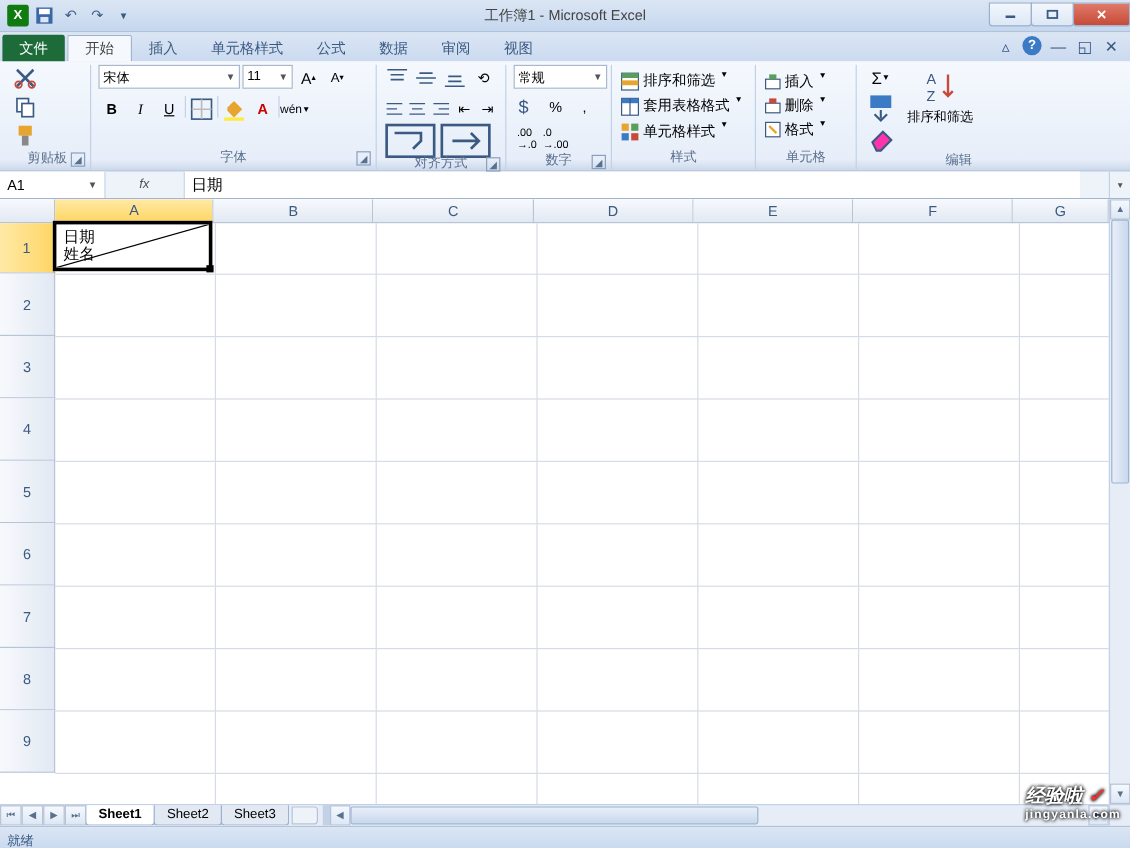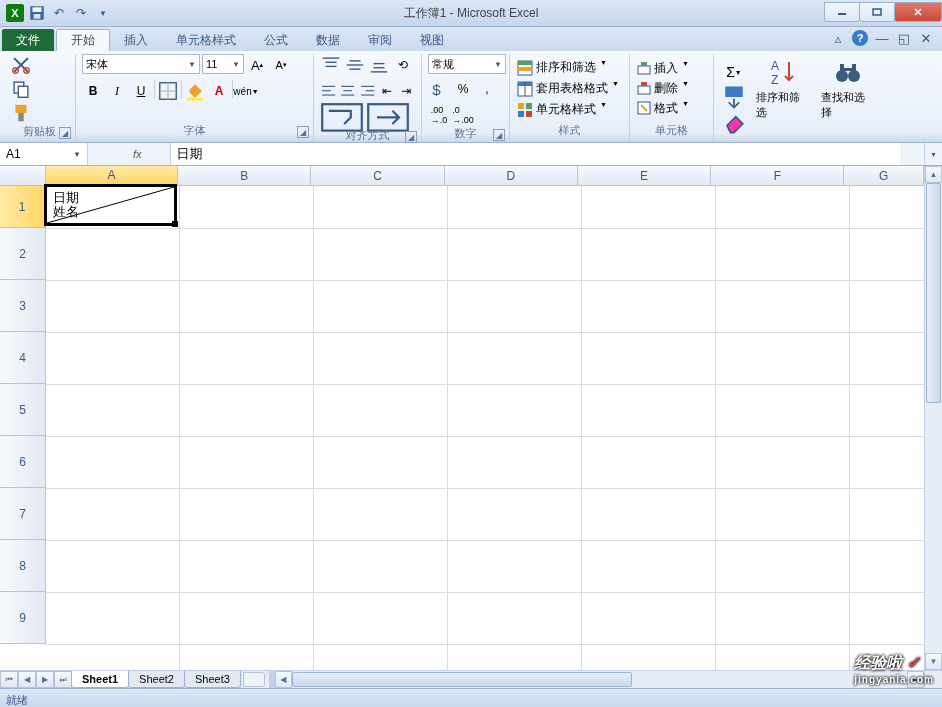--- a/index.html
+++ b/index.html
@@ -38,21 +38,21 @@
 .smbtn { width: 22px; height: 22px; display: flex; align-items: center; justify-content: center; cursor: pointer; border-radius: 2px; }
 .combo { height: 20px; border: 1px solid #abb8cc; background: #fff; display: flex; align-items: center; padding: 0 3px; font-size: 11px; }
 .combo .dd { margin-left: auto; font-size: 8px; color: #555; }
 .ic svg { width: 100%; height: 100%; }
 
 
 .fbar { height: 23px; border-bottom: 1px solid #a0b4d0; display: flex; background: #eef3fa; gap: 24px; }
 .fbar .namebox { width: 88px; border-right: 1px solid #c3d1e6; background: #fff; display: flex; align-items: center; padding: 0 6px; font-size: 12px; }
 .fbar .namebox .dd { margin-left: auto; font-size: 8px; color: #555; }
 .fbar .fxbtns { display: flex; align-items: center; padding: 0 4px; gap: 4px; color: #888; }
-.fbar .fxbtns .fx { font-style: italic; font-size: 11px; color: #555; margin-left: 17px; }
+.fbar .fxbtns .fx { font-style: italic; font-size: 11px; color: #555; }
 .fbar .finput { flex: 1; background: #fff; border-left: 1px solid #c3d1e6; display: flex; align-items: center; padding: 0 6px; font-size: 13px; }
 .fbar .expand { width: 18px; border-left: 1px solid #c3d1e6; display: flex; align-items: center; justify-content: center; font-size: 8px; color: #555; }
 
 
 .sheet { position: relative; height: 523px; border-bottom: 1px solid #a0b4d0; overflow: hidden; background: #fff; }
 .sheet .corner { position: absolute; left: 0; top: 0; width: 46px; height: 20px; background: linear-gradient(#f7f9fc,#e2e9f3); border-right: 1px solid #b7c4d8; border-bottom: 1px solid #b7c4d8; }
 .sheet .colhdrs { position: absolute; left: 46px; top: 0; right: 18px; height: 20px; display: flex; }
 .colh { border-right: 1px solid #b7c4d8; border-bottom: 1px solid #b7c4d8; background: linear-gradient(#f7f9fc,#e2e9f3); display: flex; align-items: center; justify-content: center; color: #3b5a82; font-size: 12px; }
 .colh.sel { background: linear-gradient(#ffe9a6,#ffd767); border-bottom: 2px solid #e7a52f; }
 .rowhdrs { position: absolute; left: 0; top: 20px; width: 46px; bottom: 18px; }
@@ -394,33 +394,22 @@
       <div class="bigbtn">
         <div class="ic">
             <svg viewBox="0 0 32 32">
               <text x="4" y="14" font-size="12" fill="#3b5a82">A</text>
               <text x="4" y="28" font-size="12" fill="#3b5a82">Z</text>
               <path d="M22 6v18m-4-4l4 4 4-4" stroke="#c74a38" fill="none" stroke-width="2"></path>
             </svg>
           </div>
         <span style="font-size:11px">排序和筛选</span>
       </div>
-      <div class="bigbtn">
-        <div class="ic">
-            <svg viewBox="0 0 32 32">
-              <circle cx="10" cy="20" r="6" fill="#3b5a82"></circle>
-              <circle cx="22" cy="20" r="6" fill="#3b5a82"></circle>
-              <rect x="8" y="8" width="4" height="8" fill="#3b5a82"></rect>
-              <rect x="20" y="8" width="4" height="8" fill="#3b5a82"></rect>
-              <rect x="12" y="12" width="8" height="3" fill="#3b5a82"></rect>
-            </svg>
-          </div>
-        <span style="font-size:11px">查找和选择</span>
-      </div>
-    </div>
+    </div>
+    <div class="glabel">编辑</div>
   </div>
 </div>
 
 <div class="fbar">
   <div class="namebox">
       <span>A1</span>
       <span class="dd">▼</span>
     </div>
   <div class="fxbtns">
     <span class="fx">fx</span>

